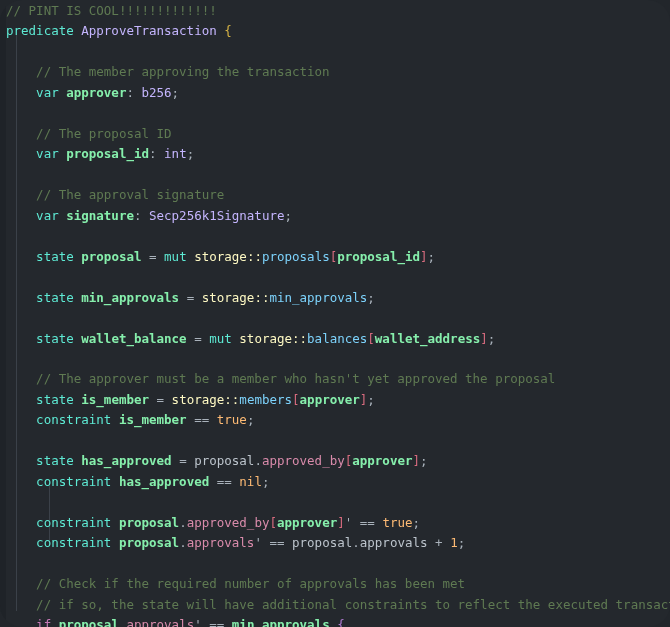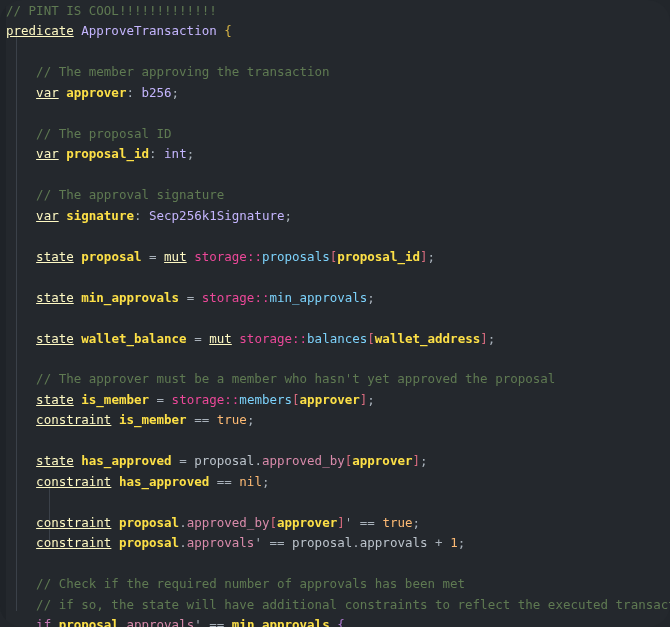--- a/index.html
+++ b/index.html
@@ -37,26 +37,26 @@
     left: 6px;
     top: 1px;
     white-space: pre;
     padding: 0;
     margin: 0;
   }
   .ln { display: block; height: 20.48px; }
 
   
   .cmt  { color: #5f7a52; }
-  .kw   { color: #fef9c3; text-decoration: underline; }            
+  .kw   { color: #5eead4; }            
   .kw2  { color: #c678b6; }            
   .type { color: #c4b5fd; }            
-  .id   { color: #fde047; font-weight: bold; }   
+  .id   { color: #86efac; font-weight: bold; }   
   .var  { color: #bcc4cc; }            
-  .ns   { color: #ec4899; }            
+  .ns   { color: #fef9c3; }            
   .nsid { color: #7dd3fc; }            
   .prop { color: #d98bab; }            
   .brk  { color: #d76b7e; }            
   .brc  { color: #d7b445; }            
   .brc2 { color: #b07bd4; }            
   .op   { color: #a9b2bb; }            
   .lit  { color: #fdba74; }            
 </style>
 </head>
 <body>

